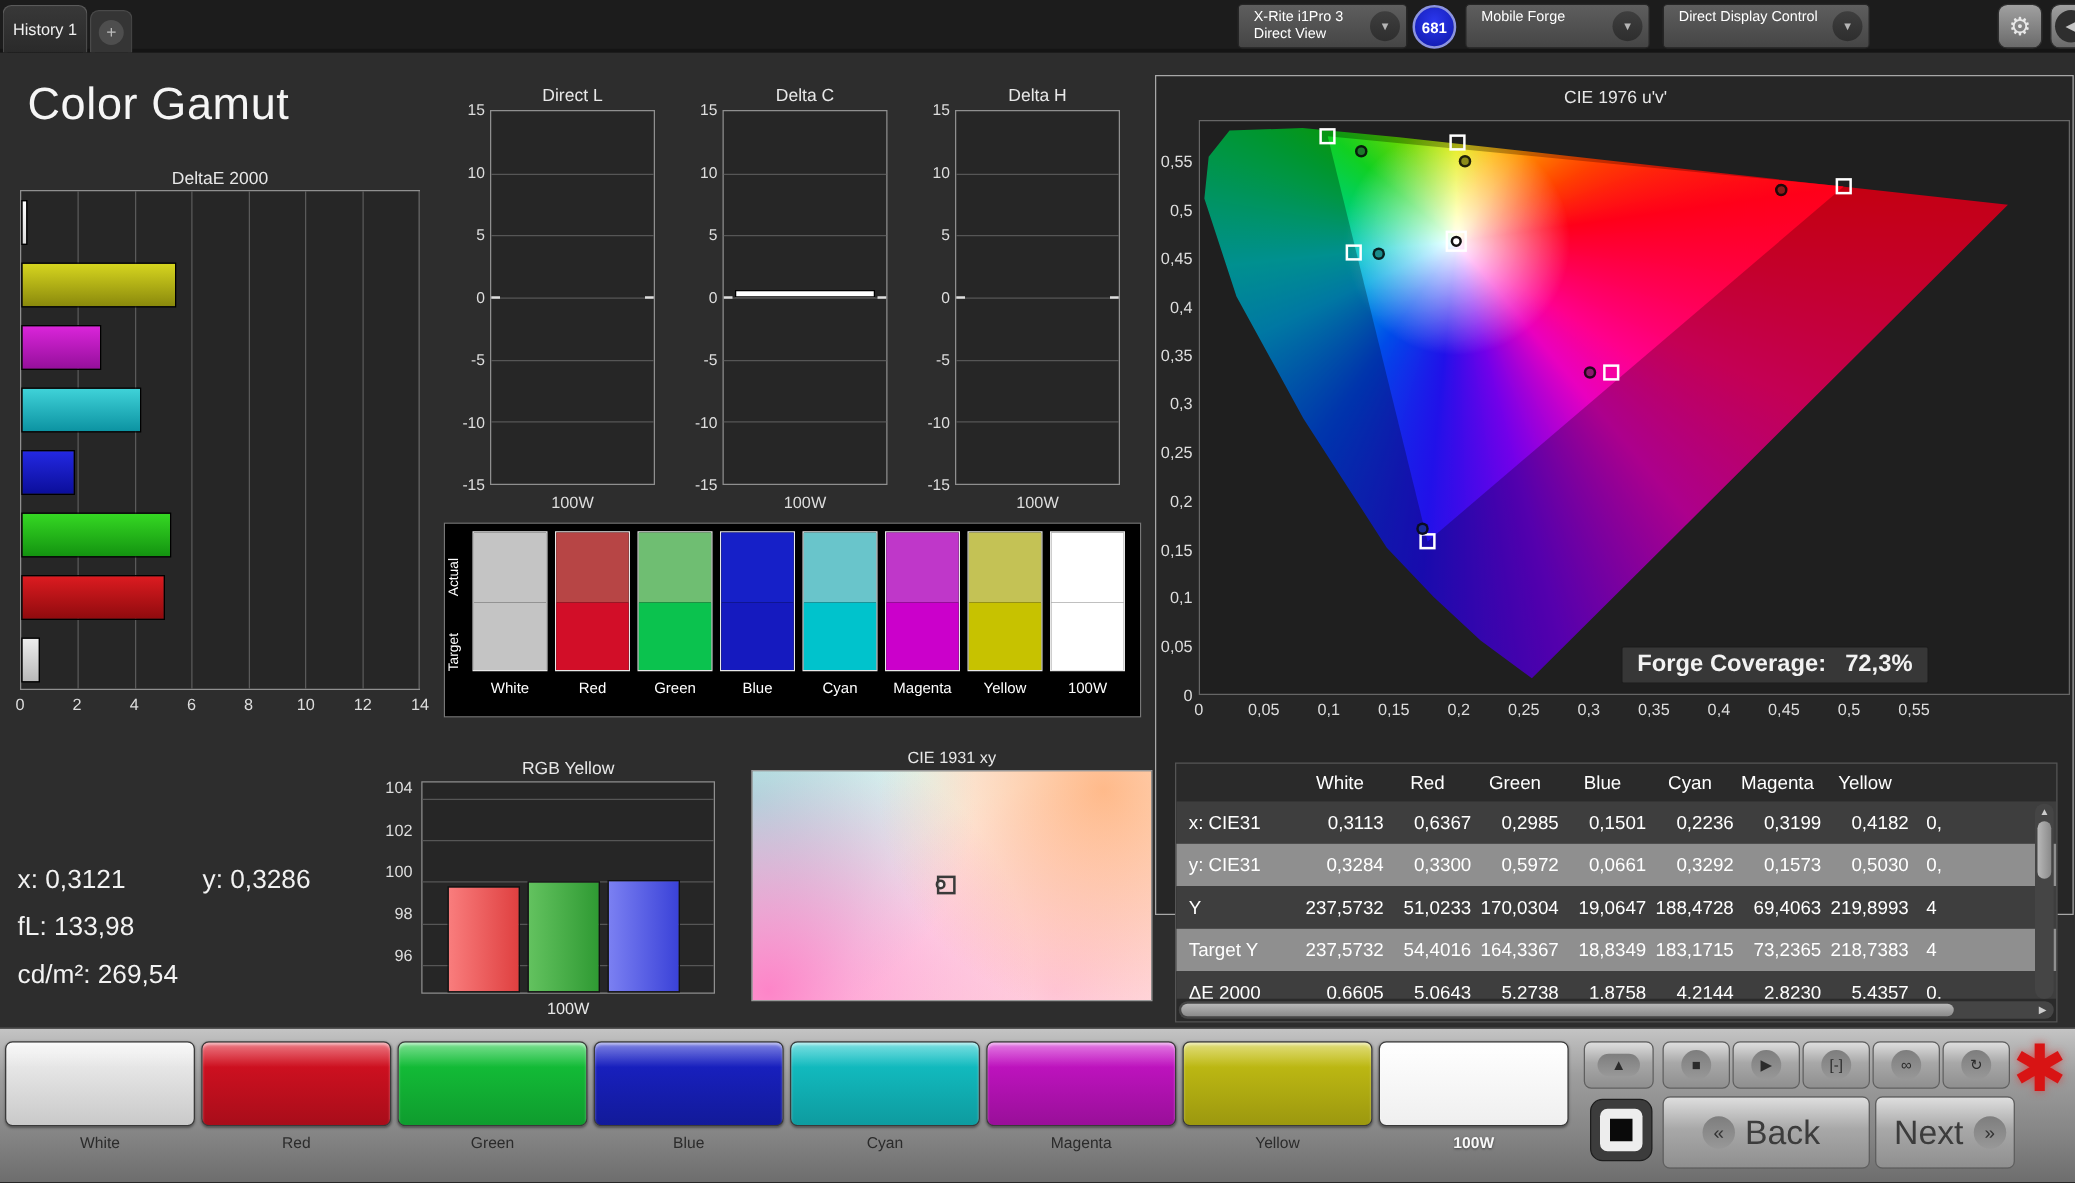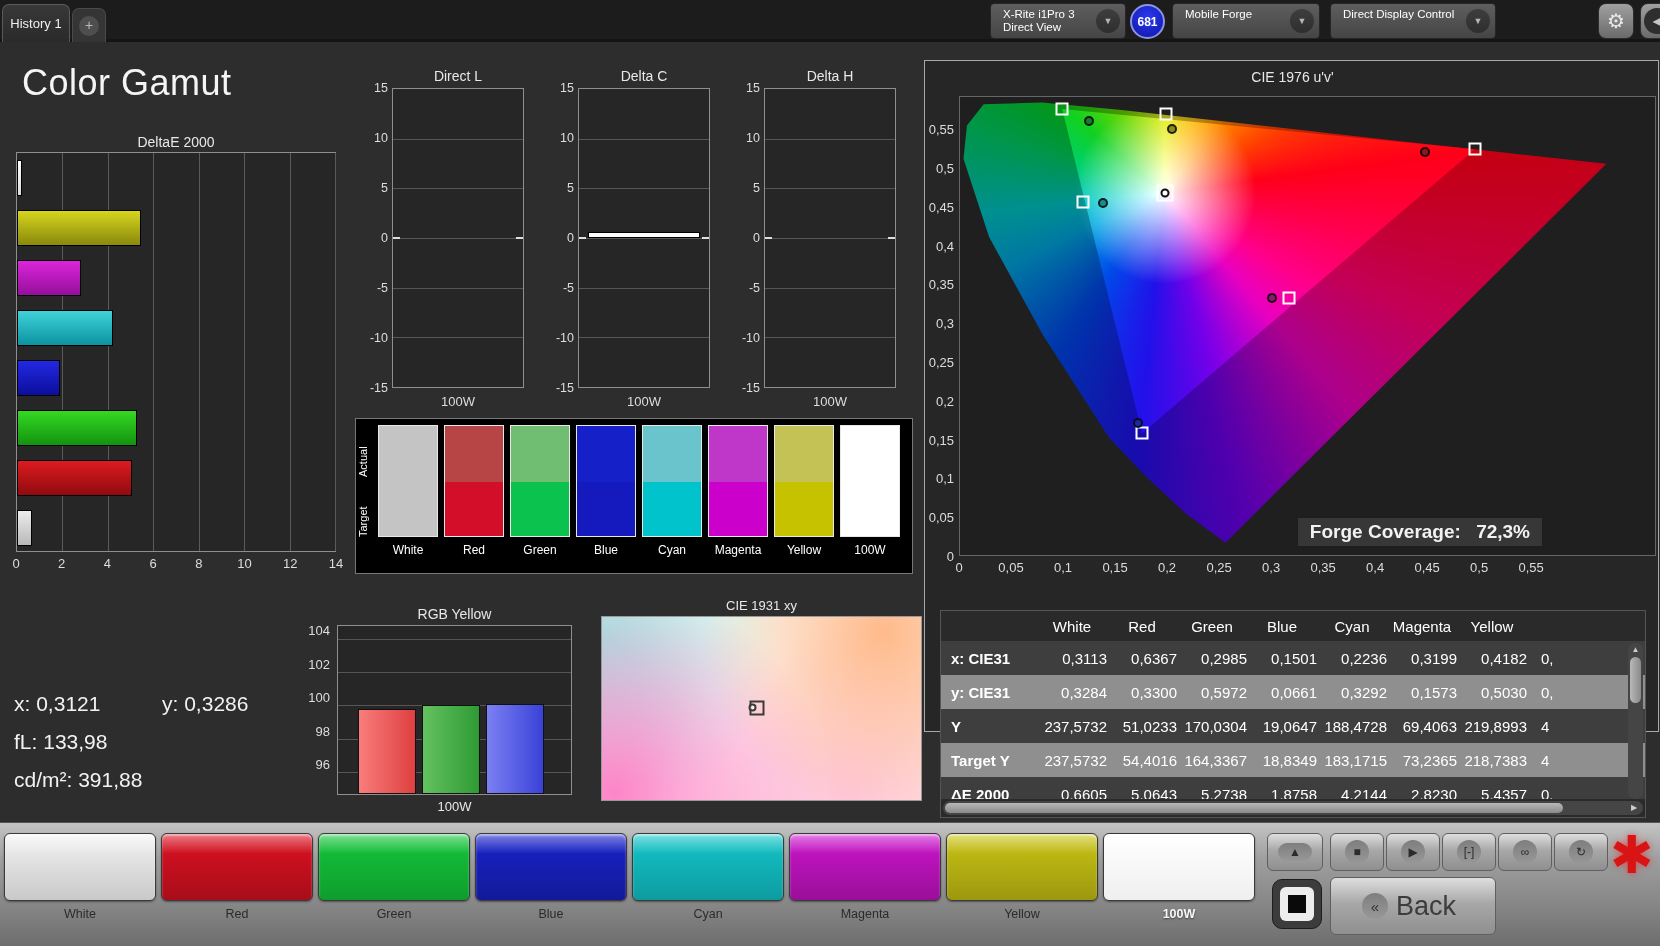--- a/index.html
+++ b/index.html
@@ -78,21 +78,21 @@
       linear-gradient(135deg,#eafaf4,#fdfdfb 45%,#ffe9e0);}
   #cie31-mk{position:absolute;width:15px;height:15px;border:2px solid #3a3a3a;transform:translate(-50%,-50%);display:flex;align-items:center;justify-content:center;}
   #cie31-mk i{display:block;width:8px;height:8px;border-radius:50%;border:2px solid #3a3a3a;background:rgba(255,255,255,.6);margin-left:-10px;}
   
   #tablepanel{position:absolute;left:940px;top:610px;width:706px;height:208px;background:#2a2a2a;border:1px solid #555;}
   .t-header{display:flex;height:30px;align-items:center;color:#fff;font-size:15px;}
   .t-rows{height:158px;overflow:hidden;}
   .t-row{display:flex;height:34px;align-items:center;font-size:15px;color:#fff;}
   .t-row.dark{background:#3e3e3e;}
   .t-row.light{background:#8f8f8f;}
-  .t-label{width:96px;padding-left:10px;font-weight:bold;}
+  .t-label{width:96px;padding-left:10px;font-weight:normal;}
   .t-val{width:70px;text-align:right;}
   .t-h{width:70px;text-align:center;}
   .t-last{width:86px;text-align:left;padding-left:14px;overflow:hidden;white-space:nowrap;}
   .vsb{position:absolute;right:2px;top:32px;width:15px;height:156px;background:#454545;border-radius:7px;}
   .vsb .ar{height:14px;text-align:center;font-size:8px;color:#ccc;line-height:14px;}
   .vsb .th{margin:0 2px;height:46px;background:linear-gradient(90deg,#b8b8b8,#8a8a8a);border-radius:6px;}
   .hsb{position:absolute;left:2px;bottom:2px;width:700px;height:14px;background:#454545;border-radius:7px;}
   .hsb .th{position:absolute;left:2px;top:2px;width:618px;height:10px;background:linear-gradient(180deg,#b8b8b8,#8a8a8a);border-radius:5px;}
   .hsb .ar{position:absolute;right:2px;top:0;width:14px;height:14px;color:#ccc;font-size:8px;line-height:14px;text-align:center;}
   
@@ -373,21 +373,21 @@
         <span style="left: 59.7015%;">0,4</span>
         <span style="left: 67.1642%;">0,45</span>
         <span style="left: 74.6269%;">0,5</span>
         <span style="left: 82.0896%;">0,55</span>
       </div>
   </div>
 
   <div class="cr-line" style="left:14px;top:692px;"><span>x:</span> <span>0,3121</span></div>
   <div class="cr-line" style="left:162px;top:692px;"><span>y:</span> <span>0,3286</span></div>
   <div class="cr-line" style="left:14px;top:730px;"><span>fL:</span> <span>133,98</span></div>
-  <div class="cr-line" style="left:14px;top:768px;"><span>cd/m²:</span> <span>391,88</span></div>
+  <div class="cr-line" style="left:14px;top:768px;"><span>cd/m²:</span> <span>269,54</span></div>
 
   <div class="ctitle" style="left:337px;top:606px;width:235px;">RGB Yellow</div>
   <div class="plotbox" id="rgbplot">
       <div class="hgrid" style="top: 7.88177%;"></div>
       <div class="hgrid" style="top: 27.5862%;"></div>
       <div class="hgrid" style="top: 47.2906%;"></div>
       <div class="hgrid" style="top: 66.9951%;"></div>
       <div class="hgrid" style="top: 86.6995%;"></div>
       <div class="rgb-bar" style="left: 20px; height: 50.7389%; background: linear-gradient(90deg, rgb(249, 125, 125), rgb(223, 64, 64));"></div>
       <div class="rgb-bar" style="left: 84px; height: 52.7094%; background: linear-gradient(90deg, rgb(99, 194, 95), rgb(47, 154, 51));"></div>
@@ -532,16 +532,20 @@
         </div>
       <div class="ctlbtn" style="position:static;width:54px;height:38px;">
           <span class="icircle">↻</span>
         </div>
     </div>
 
     <div class="ctlbtn" style="left:1330px;top:54px;width:166px;height:58px;">
       <span class="navchev">«</span>
       <span class="navtxt">Back</span>
     </div>
+    <div class="ctlbtn" style="left:1500px;top:54px;width:112px;height:58px;">
+      <span class="navtxt">Next</span>
+      <span class="navchev">»</span>
+    </div>
     <div id="asterisk">✱</div>
   </div>
 
 </div>
 
 </body></html>

